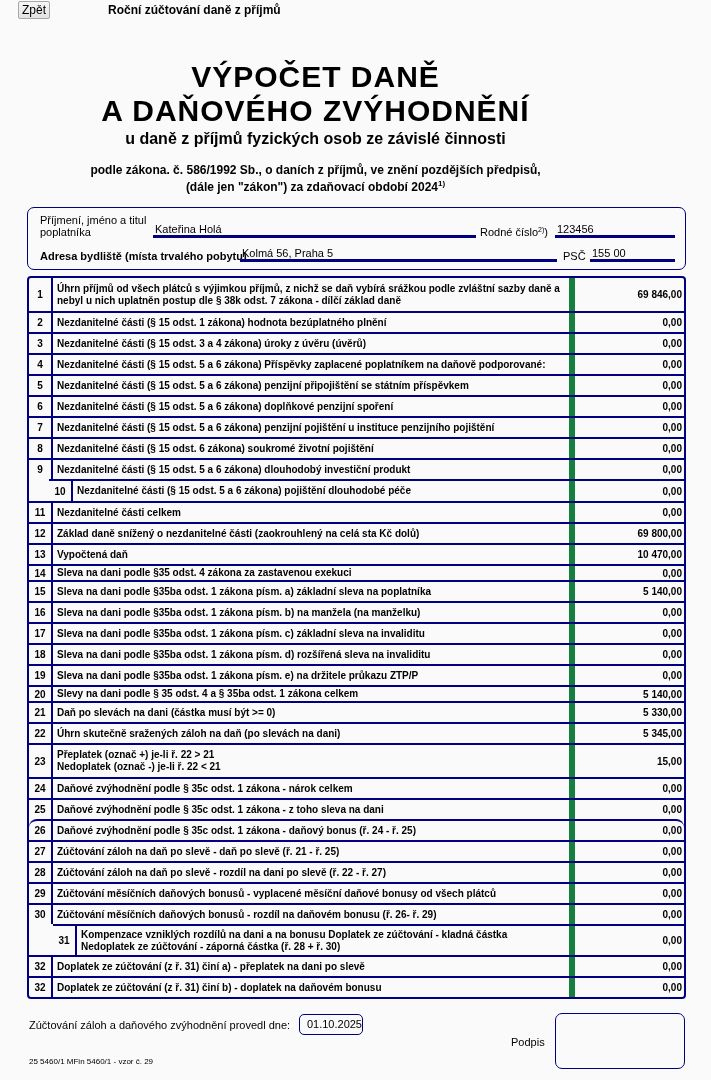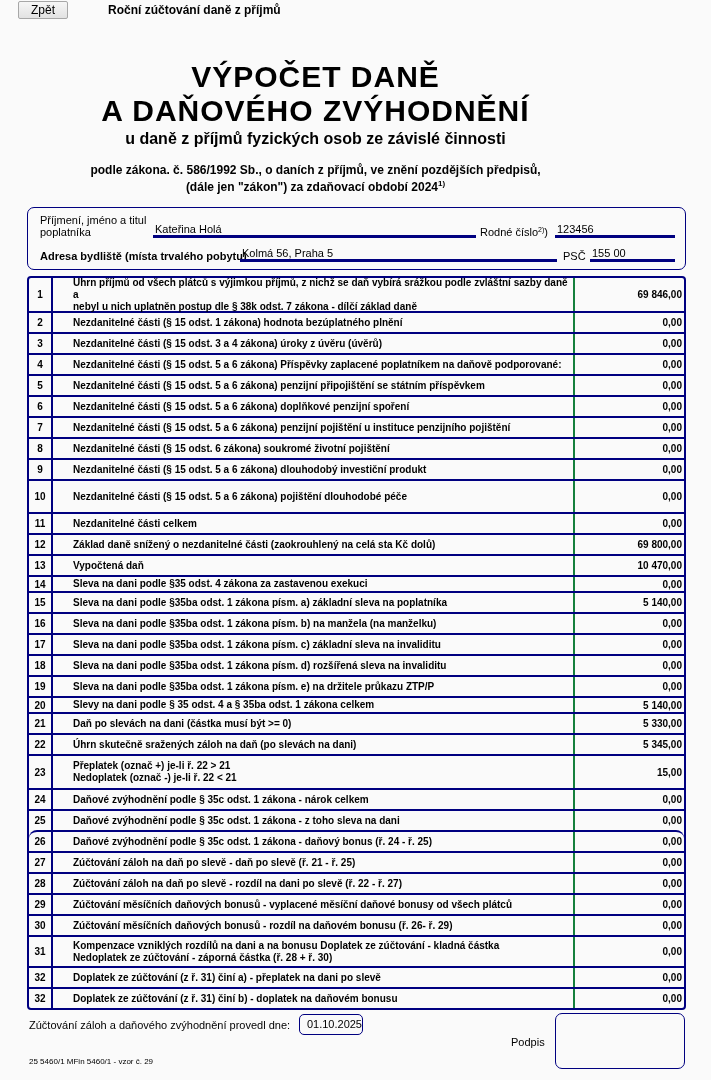--- a/index.html
+++ b/index.html
@@ -1,21 +1,21 @@
 <!DOCTYPE html>
 <html><head>
 <meta charset="utf-8">
 <style>
   * { box-sizing: border-box; margin: 0; padding: 0; }
   html, body { width: 711px; height: 1080px; background: #fafafa; overflow: hidden; }
   body { font-family: "Liberation Sans", sans-serif; color: #000; position: relative; }
 
   .topbar { position: absolute; left: 18px; top: 1px; height: 20px; width: 680px; }
   .back-btn {
-    position: absolute; left: 0; top: 0; width: 50px; height: 18px;
+    position: absolute; left: 0; top: 0; width: 32px; height: 18px;
     background: linear-gradient(#f6f6f6, #e2e2e2); border: 1px solid #a7a7a7; border-radius: 2px;
     font-size: 12px; text-align: center; line-height: 16px; cursor: pointer; color: #000;
     font-family: "Liberation Sans", sans-serif;
   }
   .topbar-title { position: absolute; left: 90px; top: 2px; font-size: 12px; font-weight: bold; }
 
   .title-block { position: absolute; left: 0; top: 60px; width: 631px; text-align: center; }
   .t1 { font-size: 30px; font-weight: bold; letter-spacing: 1px; line-height: 34px; }
   .t2 { font-size: 16px; font-weight: bold; line-height: 20px; margin-top: 1px; }
   .t3 { font-size: 12px; font-weight: bold; line-height: 17px; margin-top: 13px; }
@@ -29,21 +29,21 @@
   .pv { position: absolute; font-size: 11px; line-height: 12px; border-bottom: 3px solid #000080; padding-left: 2px; height: 15px; }
   .pl sup { font-size: 7px; vertical-align: 4px; line-height: 0; }
 
   .tax-table {
     position: absolute; left: 27px; top: 276px; width: 659px;
     border: 2px solid #000080; border-radius: 4px; overflow: hidden;
   }
   .row { display: flex; border-top: 2px solid #000080; }
   .row:first-child { border-top: none; }
   .cnum { width: 24px; flex: none; font-size: 10px; font-weight: bold; display: flex; align-items: center; justify-content: center; border-right: 2px solid #000080; }
-  .cdesc { flex: 1; font-size: 10px; font-weight: bold; display: flex; align-items: center; padding-left: 20px; line-height: 12px; border-right: 2px solid #15803d; white-space: pre-line; }
+  .cdesc { flex: 1; font-size: 10px; font-weight: bold; display: flex; align-items: center; padding-left: 4px; line-height: 12px; border-right: 6px solid #15803d; white-space: pre-line; }
   .cval { width: 109px; flex: none; font-size: 10px; font-weight: bold; display: flex; align-items: center; justify-content: flex-end; padding-right: 2px; }
 
   .footer-label { position: absolute; left: 29px; top: 1019px; font-size: 11px; }
   .date-box {
     position: absolute; left: 299px; top: 1014px; width: 64px; height: 21px;
     border: 1px solid #000080; border-radius: 5px; font-size: 11px; text-align: right; line-height: 19px;
   }
   .podpis-label { position: absolute; left: 511px; top: 1036px; font-size: 11px; }
   .sign-box {
     position: absolute; left: 555px; top: 1013px; width: 130px; height: 56px;
@@ -120,21 +120,21 @@
     <div class="row" style="height: 21px;">
       <div class="cnum">8</div>
       <div class="cdesc">Nezdanitelné části (§ 15 odst. 6 zákona) soukromé životní pojištění</div>
       <div class="cval">0,00</div>
     </div>
     <div class="row" style="height: 21px;">
       <div class="cnum">9</div>
       <div class="cdesc">Nezdanitelné části (§ 15 odst. 5 a 6 zákona) dlouhodobý investiční produkt</div>
       <div class="cval">0,00</div>
     </div>
-    <div class="row" style="height: 33px;">
+    <div class="row" style="height: 22px; margin-left: 20px;">
       <div class="cnum">10</div>
       <div class="cdesc">Nezdanitelné části (§ 15 odst. 5 a 6 zákona) pojištění dlouhodobé péče</div>
       <div class="cval">0,00</div>
     </div>
     <div class="row" style="height: 21px;">
       <div class="cnum">11</div>
       <div class="cdesc">Nezdanitelné části celkem</div>
       <div class="cval">0,00</div>
     </div>
     <div class="row" style="height: 21px;">
@@ -226,21 +226,21 @@
     <div class="row" style="height: 21px;">
       <div class="cnum">29</div>
       <div class="cdesc">Zúčtování měsíčních daňových bonusů - vyplacené měsíční daňové bonusy od všech plátců</div>
       <div class="cval">0,00</div>
     </div>
     <div class="row" style="height: 21px;">
       <div class="cnum">30</div>
       <div class="cdesc">Zúčtování měsíčních daňových bonusů - rozdíl na daňovém bonusu (ř. 26- ř. 29)</div>
       <div class="cval">0,00</div>
     </div>
-    <div class="row" style="height: 31px;">
+    <div class="row" style="height: 31px; margin-left: 24px;">
       <div class="cnum">31</div>
       <div class="cdesc">Kompenzace vzniklých rozdílů na dani a na bonusu Doplatek ze zúčtování - kladná částka
 Nedoplatek ze zúčtování - záporná částka (ř. 28 + ř. 30)</div>
       <div class="cval">0,00</div>
     </div>
     <div class="row" style="height: 21px;">
       <div class="cnum">32</div>
       <div class="cdesc">Doplatek ze zúčtování (z ř. 31) činí a) - přeplatek na dani po slevě</div>
       <div class="cval">0,00</div>
     </div>

